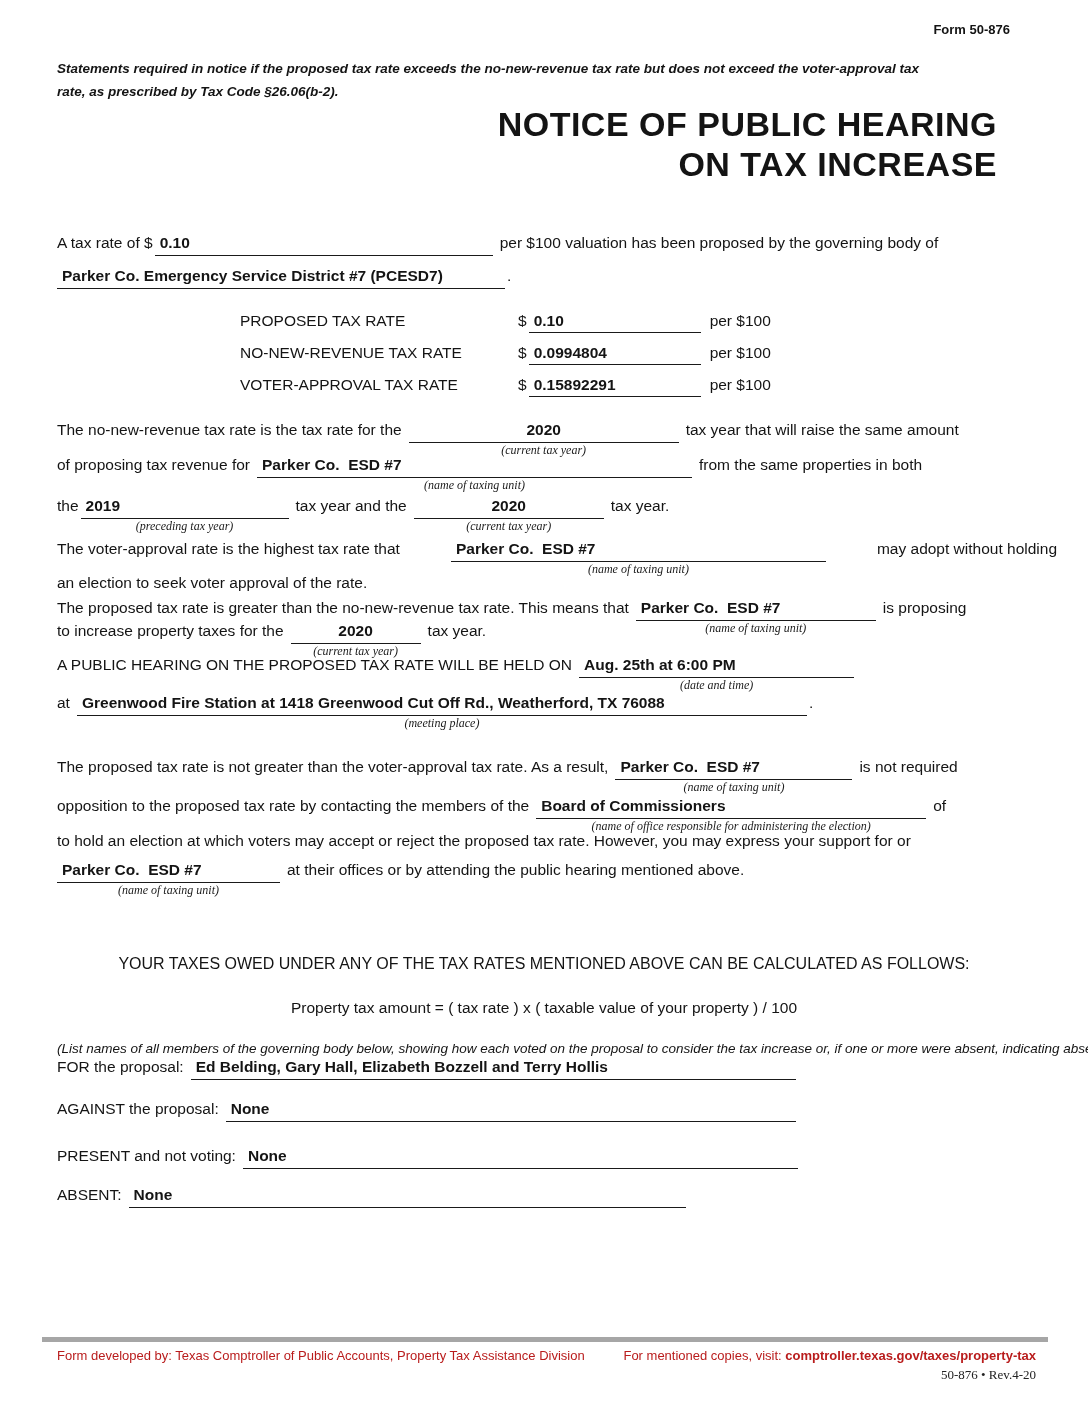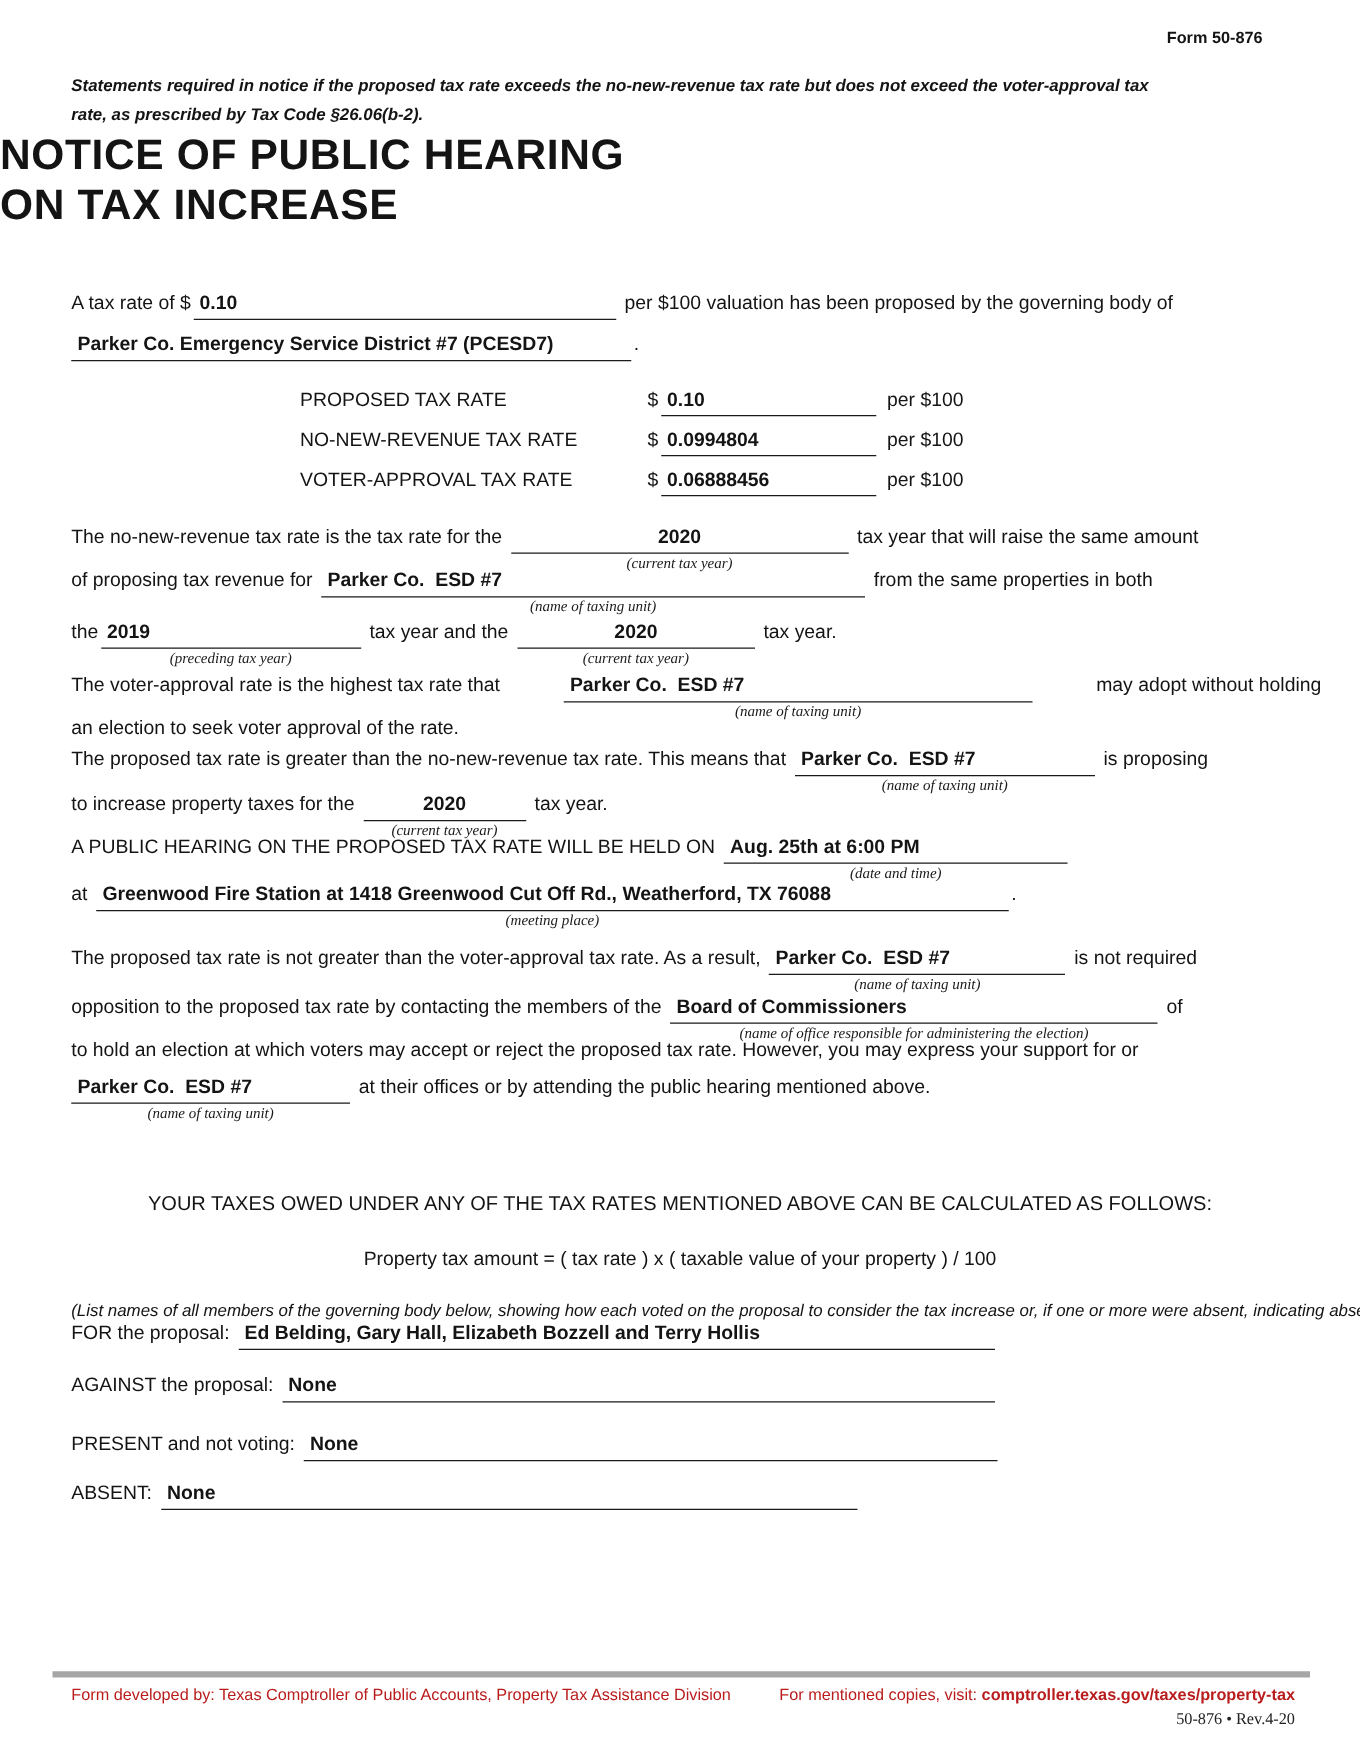--- a/index.html
+++ b/index.html
@@ -7,21 +7,21 @@
     position:relative; width:1088px; height:1408px; background:#ffffff;
     font-family:"Liberation Sans", sans-serif; color:#141414; overflow:hidden;
   }
   .abs { position:absolute; }
   .form-number { top:22px; right:78px; font-size:13px; font-weight:bold; }
   .intro {
     top:57px; left:57px; width:880px; font-size:13.5px; font-style:italic;
     font-weight:bold; line-height:23px;
   }
   .title {
-    top:104px; left:0; width:997px; text-align:left;
+    top:104px; left:0; width:997px; text-align:right;
     font-size:34px; font-weight:bold; line-height:40px; letter-spacing:0.5px;
   }
   .fline { display:flex; align-items:baseline; font-size:15.5px; line-height:20px; }
   .fline > * + * { margin-left:7px; }
   .tight { margin-left:2px !important; }
   .nogap { margin-left:0 !important; }
   .seg { white-space:pre; }
   .blank {
     position:relative; display:inline-flex; align-items:baseline;
     border-bottom:1.6px solid #1a1a1a; flex-shrink:0; padding-bottom:2px;
@@ -96,21 +96,21 @@
       <span class="rate-dollar">$</span>
       <span class="blank nogap" style="width:172px;">
         <span class="val">0.0994804</span>
       </span>
       <span class="rate-unit">per $100</span>
     </div>
     <div class="rate-row">
       <span class="rate-label">VOTER-APPROVAL TAX RATE</span>
       <span class="rate-dollar">$</span>
       <span class="blank nogap" style="width:172px;">
-        <span class="val">0.06888456</span>
+        <span class="val">0.15892291</span>
       </span>
       <span class="rate-unit">per $100</span>
     </div>
   </div>
 
   <div class="abs" style="top:420px; left:57px; width:974px;">
     <div class="fline">
       <span class="seg">The no-new-revenue tax rate is the tax rate for the</span>
       <span class="blank center" style="width:270px;">
         <span class="val">2020</span>
@@ -154,21 +154,21 @@
 
   <div class="abs" style="top:598px; left:57px; width:974px;">
     <div class="fline">
       <span class="seg">The proposed tax rate is greater than the no-new-revenue tax rate. This means that</span>
       <span class="blank" style="width:240px;">
         <span class="val">Parker Co.  ESD #7</span>
         <span class="cap">(name of taxing unit)</span>
       </span>
       <span class="seg">is proposing</span>
     </div>
-    <div class="fline" style="margin-top:13px;">
+    <div class="fline" style="margin-top:0;">
       <span class="seg">to increase property taxes for the</span>
       <span class="blank center" style="width:130px;">
         <span class="val">2020</span>
         <span class="cap">(current tax year)</span>
       </span>
       <span class="seg">tax year.</span>
     </div>
     <div class="fline" style="margin-top:11px;">
       <span class="seg">A PUBLIC HEARING ON THE PROPOSED TAX RATE WILL BE HELD ON</span>
       <span class="blank" style="width:275px;">

